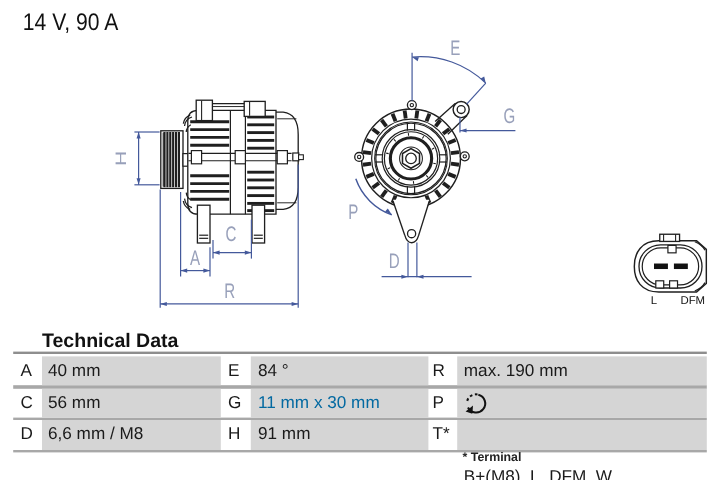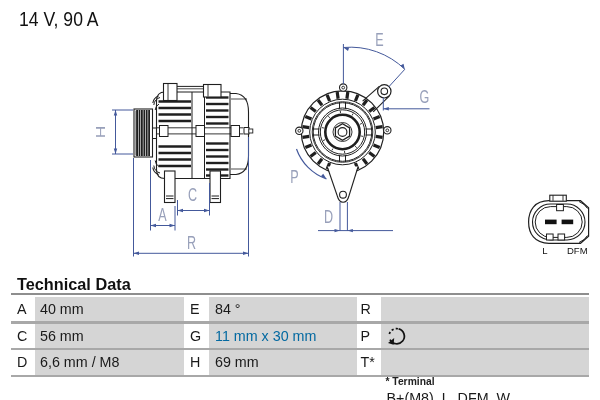--- a/index.html
+++ b/index.html
@@ -202,48 +202,49 @@
 <line x1="553" y1="195.2" x2="553" y2="200.8" stroke="#1f1f1f" stroke-width="0.9"></line>
 <line x1="563" y1="195.2" x2="563" y2="200.8" stroke="#1f1f1f" stroke-width="0.9"></line>
 <rect x="556.6" y="204.5" width="6.8" height="6.2" fill="#fff" stroke="#1f1f1f" stroke-width="1"></rect>
 <rect x="545" y="219.6" width="11.6" height="4.6" fill="#111"></rect>
 <rect x="561.6" y="219.6" width="11.6" height="4.6" fill="#111"></rect>
 <rect x="546.5" y="234" width="6.6" height="6" fill="#fff" stroke="#1f1f1f" stroke-width="1"></rect>
 <rect x="558" y="234" width="6.6" height="6" fill="#fff" stroke="#1f1f1f" stroke-width="1"></rect>
 <text x="542.3" y="253.5" font-size="9.5" fill="#111">L</text>
 <text x="567" y="253.5" font-size="9.5" fill="#111">DFM</text>
 </svg>
-<div style="position:absolute;left:17px;top:274.8px;font-size:16.3px;font-weight:bold;color:#111;">Technical Data</div>
+<div style="position:absolute;left:35px;top:274.8px;font-size:16.3px;font-weight:bold;color:#111;">Technical Data</div>
 <div style="position:absolute;left:10.5px;top:293.4px;width:578px;height:1.8px;background:#8e8e8e;"></div>
 <div style="position:absolute;left:10.5px;top:321.4px;width:578px;height:2.2px;background:#a8a8a8;"></div>
 <div style="position:absolute;left:10.5px;top:348.1px;width:578px;height:2.2px;background:#a8a8a8;"></div>
 <div style="position:absolute;left:10.5px;top:374.8px;width:578px;height:2.2px;background:#a8a8a8;"></div>
 <div style="position:absolute;left:35.0px;top:297.0px;width:148.5px;height:24.2px;background:#d5d5d5;"></div>
 <div style="position:absolute;left:209.3px;top:297.0px;width:148.2px;height:24.2px;background:#d5d5d5;"></div>
 <div style="position:absolute;left:381.0px;top:297.0px;width:207.5px;height:24.2px;background:#d5d5d5;"></div>
 <div style="position:absolute;left:17.0px;top:297.0px;height:24.2px;line-height:24.2px;font-size:14.3px;color:#1a1a1a;">A</div>
 <div style="position:absolute;left:190.0px;top:297.0px;height:24.2px;line-height:24.2px;font-size:14.3px;color:#1a1a1a;">E</div>
 <div style="position:absolute;left:360.5px;top:297.0px;height:24.2px;line-height:24.2px;font-size:14.3px;color:#1a1a1a;">R</div>
 <div style="position:absolute;left:40.0px;top:297.0px;height:24.2px;line-height:24.2px;font-size:14.3px;color:#1a1a1a;">40 mm</div>
 <div style="position:absolute;left:215.0px;top:297.0px;height:24.2px;line-height:24.2px;font-size:14.3px;color:#1a1a1a;">84 °</div>
+<div style="position:absolute;left:386.5px;top:297.0px;height:24.2px;line-height:24.2px;font-size:14.3px;color:#1a1a1a;">max. 190 mm</div>
 <div style="position:absolute;left:35.0px;top:323.7px;width:148.5px;height:24.2px;background:#d5d5d5;"></div>
 <div style="position:absolute;left:209.3px;top:323.7px;width:148.2px;height:24.2px;background:#d5d5d5;"></div>
 <div style="position:absolute;left:381.0px;top:323.7px;width:207.5px;height:24.2px;background:#d5d5d5;"></div>
 <div style="position:absolute;left:17.0px;top:323.7px;height:24.2px;line-height:24.2px;font-size:14.3px;color:#1a1a1a;">C</div>
 <div style="position:absolute;left:190.0px;top:323.7px;height:24.2px;line-height:24.2px;font-size:14.3px;color:#1a1a1a;">G</div>
 <div style="position:absolute;left:360.5px;top:323.7px;height:24.2px;line-height:24.2px;font-size:14.3px;color:#1a1a1a;">P</div>
 <div style="position:absolute;left:40.0px;top:323.7px;height:24.2px;line-height:24.2px;font-size:14.3px;color:#1a1a1a;">56 mm</div>
 <div style="position:absolute;left:215.0px;top:323.7px;height:24.2px;line-height:24.2px;font-size:14.3px;color:#0369a1;">11 mm x 30 mm</div>
 <svg width="20" height="20" viewBox="0 0 20 20" style="position:absolute;left:387px;top:325.5px;">
 <path d="M 11.62 2.93 A 7.55 7.55 0 1 1 3.0 13.55" fill="none" stroke="#111" stroke-width="1.7"></path>
 <path d="M 10.9 2.72 A 7.55 7.55 0 0 0 2.1 9.33" fill="none" stroke="#111" stroke-width="1.7" stroke-dasharray="2.2 2.15"></path>
 <polygon points="1.0,16.9 7.2,11.9 6.6,18.7" fill="#111"></polygon>
 </svg>
 <div style="position:absolute;left:35.0px;top:350.4px;width:148.5px;height:24.2px;background:#d5d5d5;"></div>
 <div style="position:absolute;left:209.3px;top:350.4px;width:148.2px;height:24.2px;background:#d5d5d5;"></div>
 <div style="position:absolute;left:381.0px;top:350.4px;width:207.5px;height:24.2px;background:#d5d5d5;"></div>
 <div style="position:absolute;left:17.0px;top:350.4px;height:24.2px;line-height:24.2px;font-size:14.3px;color:#1a1a1a;">D</div>
 <div style="position:absolute;left:190.0px;top:350.4px;height:24.2px;line-height:24.2px;font-size:14.3px;color:#1a1a1a;">H</div>
 <div style="position:absolute;left:360.5px;top:350.4px;height:24.2px;line-height:24.2px;font-size:14.3px;color:#1a1a1a;">T*</div>
 <div style="position:absolute;left:40.0px;top:350.4px;height:24.2px;line-height:24.2px;font-size:14.3px;color:#1a1a1a;">6,6 mm / M8</div>
-<div style="position:absolute;left:215.0px;top:350.4px;height:24.2px;line-height:24.2px;font-size:14.3px;color:#1a1a1a;">69 mm</div>
+<div style="position:absolute;left:215.0px;top:350.4px;height:24.2px;line-height:24.2px;font-size:14.3px;color:#1a1a1a;">91 mm</div>
 <div style="position:absolute;left:386.5px;top:350.4px;height:24.2px;line-height:24.2px;font-size:14.3px;color:#1a1a1a;margin-top:36px;">B+(M8), L, DFM, W</div>
 <div style="position:absolute;left:385.5px;top:376.2px;font-size:10.3px;font-weight:bold;color:#222;">* Terminal</div>
 </div>
 </body></html>

